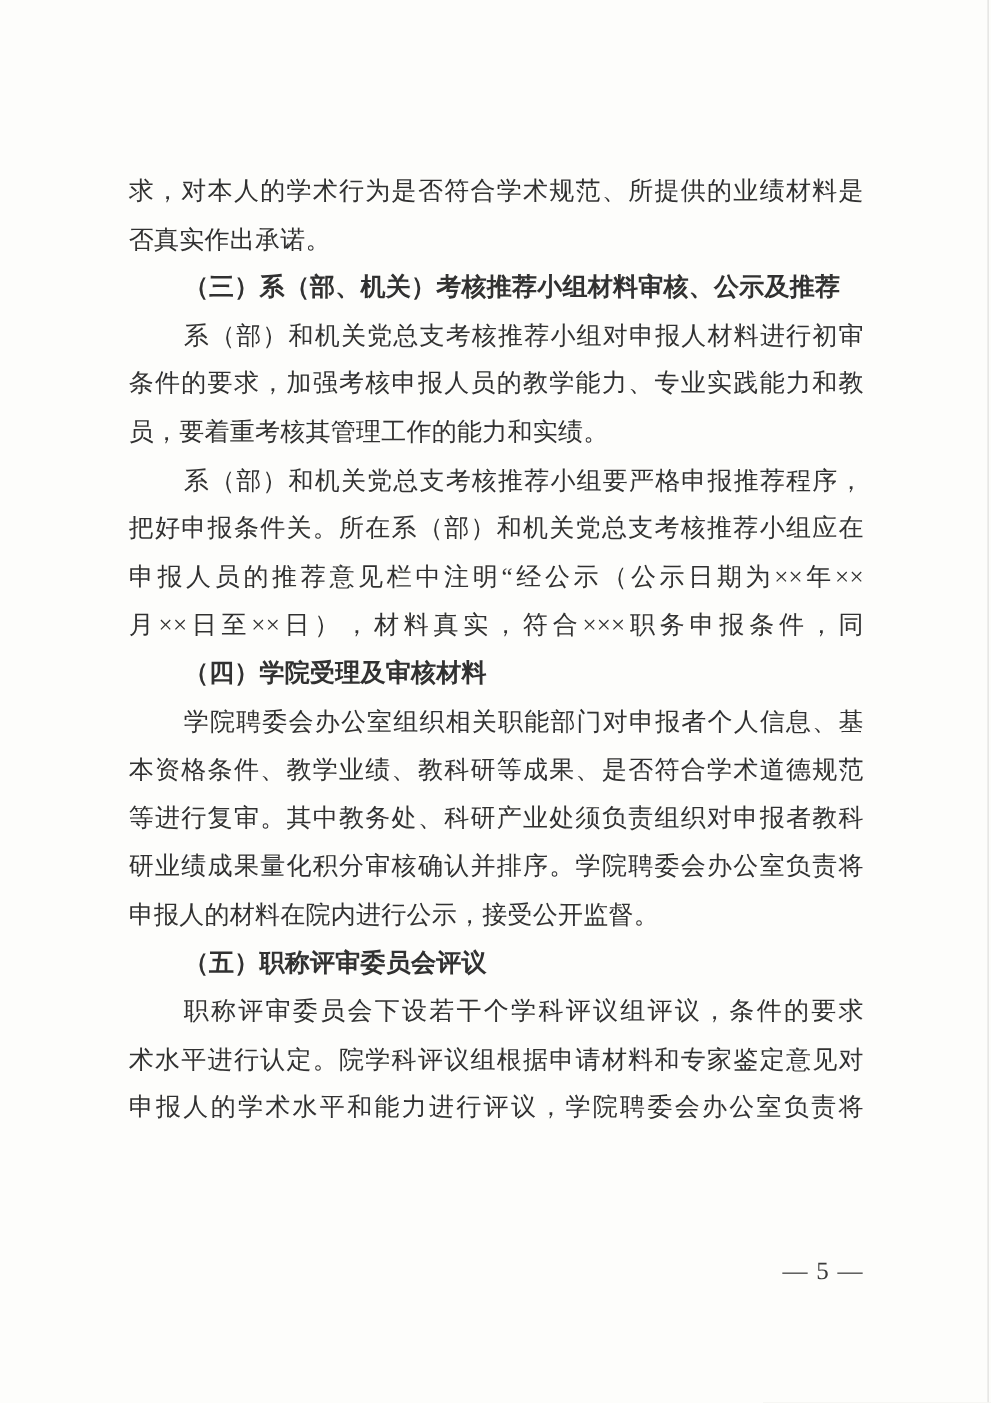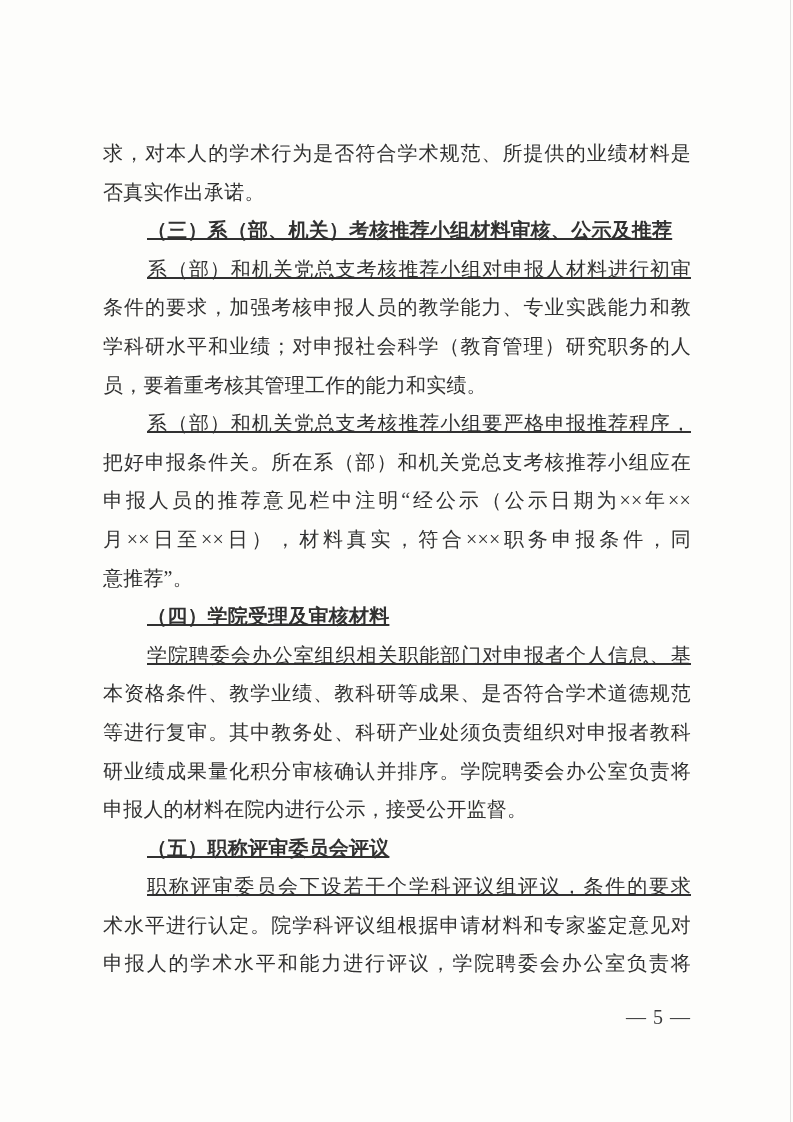--- a/index.html
+++ b/index.html
@@ -39,21 +39,20 @@
     letter-spacing: 0.2px;
     white-space: normal;
     text-rendering: optimizeLegibility;
   }
   .justify {
     text-align: justify;
     text-align-last: justify;
   }
   .indent {
     text-indent: 44px;
-    text-decoration: underline;
   }
   .bold {
     font-weight: bold;
   }
   .page-number {
     position: absolute;
     top: 1001px;
     left: 103px;
     width: 588px;
     text-align: right;
@@ -68,27 +67,25 @@
 
 <div class="page">
   <div class="scan-edge"></div>
 
   <div class="text-block">
     <div class="line justify">求，对本人的学术行为是否符合学术规范、所提供的业绩材料是</div>
     <div class="line">否真实作出承诺。</div>
     <div class="line bold indent">（三）系（部、机关）考核推荐小组材料审核、公示及推荐</div>
     <div class="line indent justify">系（部）和机关党总支考核推荐小组对申报人材料进行初审</div>
     <div class="line justify">条件的要求，加强考核申报人员的教学能力、专业实践能力和教</div>
-    <div class="line justify">学科研水平和业绩；对申报社会科学（教育管理）研究职务的人</div>
     <div class="line">员，要着重考核其管理工作的能力和实绩。</div>
     <div class="line indent justify">系（部）和机关党总支考核推荐小组要严格申报推荐程序，</div>
     <div class="line justify">把好申报条件关。所在系（部）和机关党总支考核推荐小组应在</div>
     <div class="line justify">申报人员的推荐意见栏中注明“经公示（公示日期为××年××</div>
     <div class="line justify">月××日至××日），材料真实，符合×××职务申报条件，同</div>
-    <div class="line">意推荐”。</div>
     <div class="line bold indent">（四）学院受理及审核材料</div>
     <div class="line indent justify">学院聘委会办公室组织相关职能部门对申报者个人信息、基</div>
     <div class="line justify">本资格条件、教学业绩、教科研等成果、是否符合学术道德规范</div>
     <div class="line justify">等进行复审。其中教务处、科研产业处须负责组织对申报者教科</div>
     <div class="line justify">研业绩成果量化积分审核确认并排序。学院聘委会办公室负责将</div>
     <div class="line">申报人的材料在院内进行公示，接受公开监督。</div>
     <div class="line bold indent">（五）职称评审委员会评议</div>
     <div class="line indent justify">职称评审委员会下设若干个学科评议组评议，条件的要求</div>
     <div class="line justify">术水平进行认定。院学科评议组根据申请材料和专家鉴定意见对</div>
     <div class="line justify">申报人的学术水平和能力进行评议，学院聘委会办公室负责将</div>

